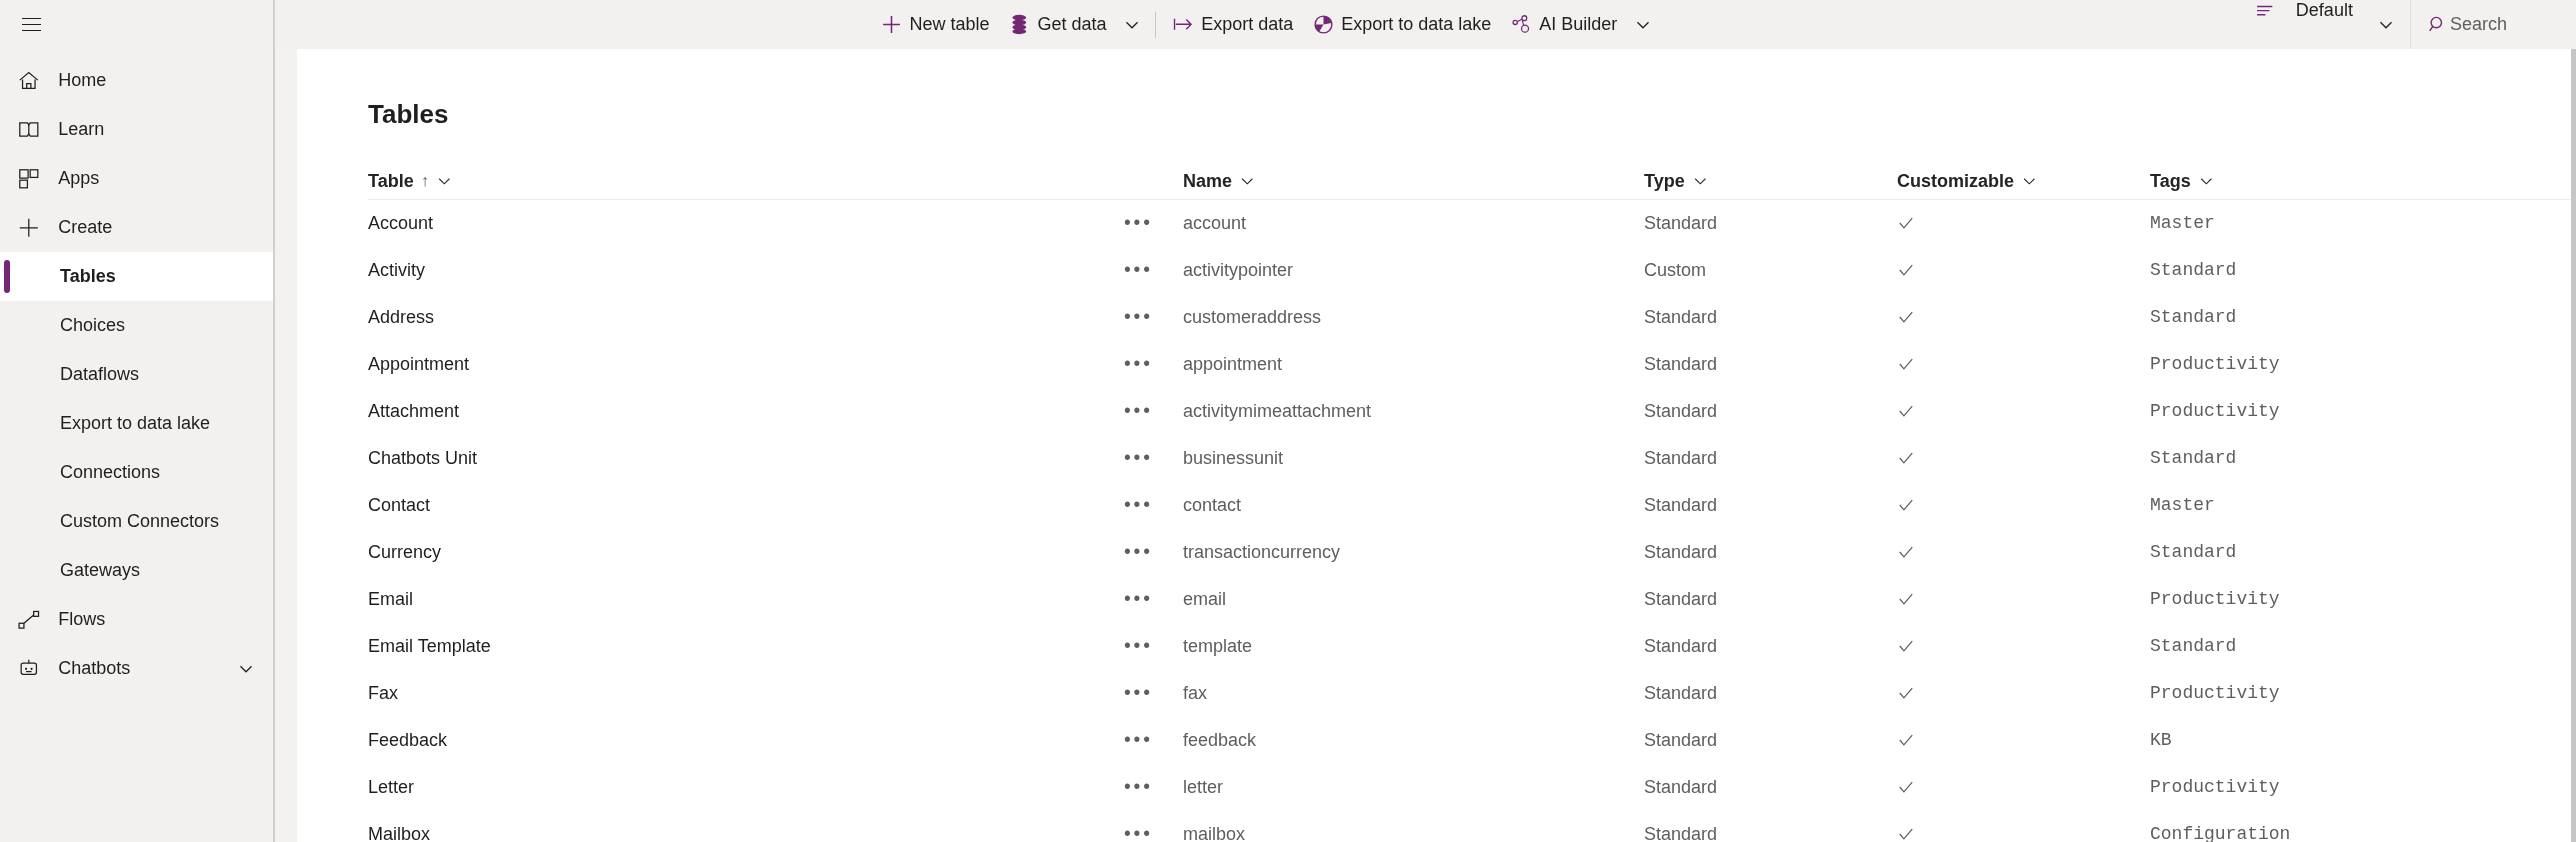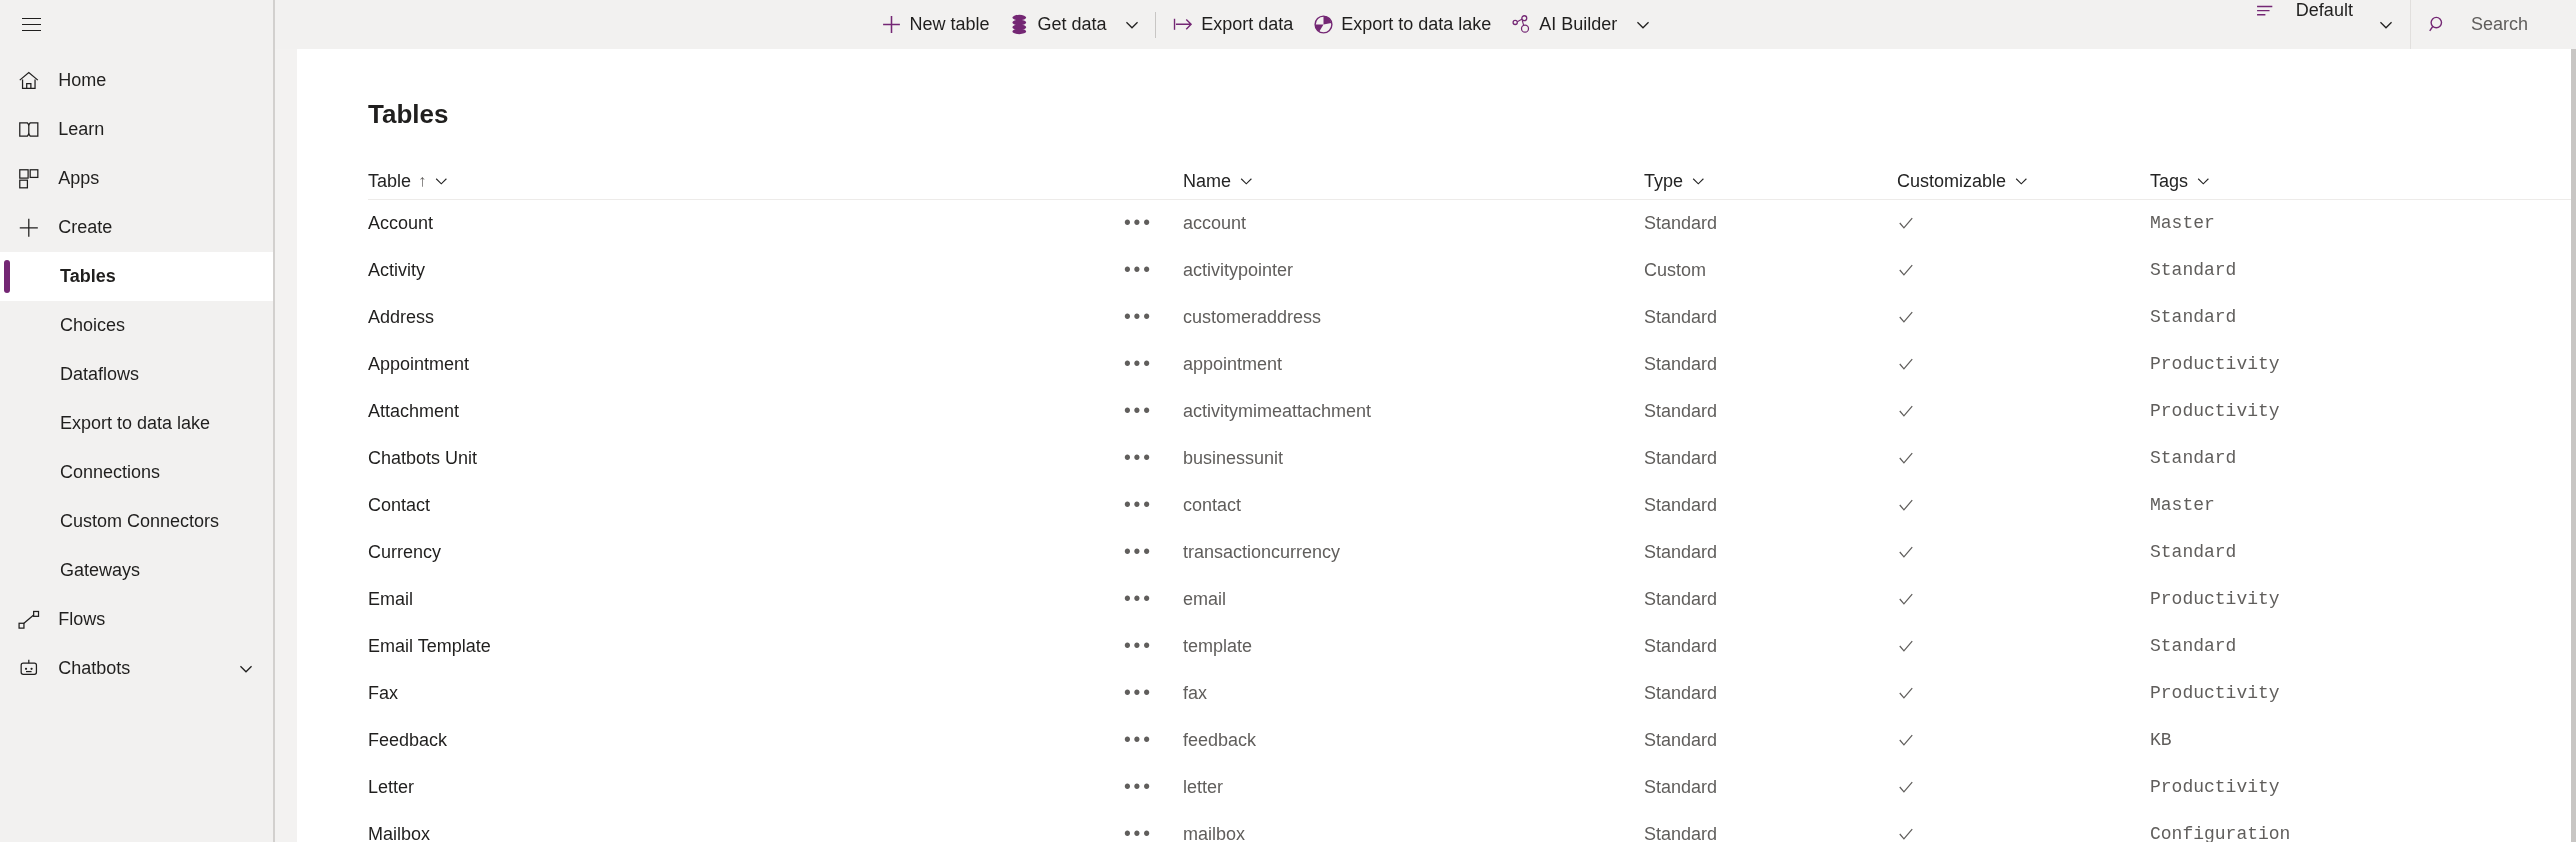--- a/index.html
+++ b/index.html
@@ -114,21 +114,21 @@
     height: 49px;
     padding: 0 15.3px;
     cursor: pointer;
     font-size: 18px;
     color: #201f1e;
     white-space: nowrap;
   }
   .search-box {
     display: flex;
     align-items: center;
-    gap: 24px;
+    gap: 3px;
     height: 49px;
     width: 166px;
     padding: 0 16.6px;
     box-sizing: border-box;
     cursor: text;
     border-left: 1.4px solid #e1dfdd;
     background: #f2f1f0;
   }
   .search-box .ph {
     font-size: 18px;
@@ -233,20 +233,21 @@
   }
   .hcell {
     display: flex;
     align-items: center;
     gap: 7px;
     font-size: 18px;
     color: #242424;
     cursor: pointer;
     height: 36px;
     white-space: nowrap;
+    font-weight: bold;
   }
   .hcell .sortarrow { color: #605e5c; font-size: 16.6px; }
   .hcell .chev { color: #242424; display: flex; align-items: center; }
 
   .grid-row {
     display: flex;
     align-items: center;
     height: 47px;
     cursor: pointer;
   }

